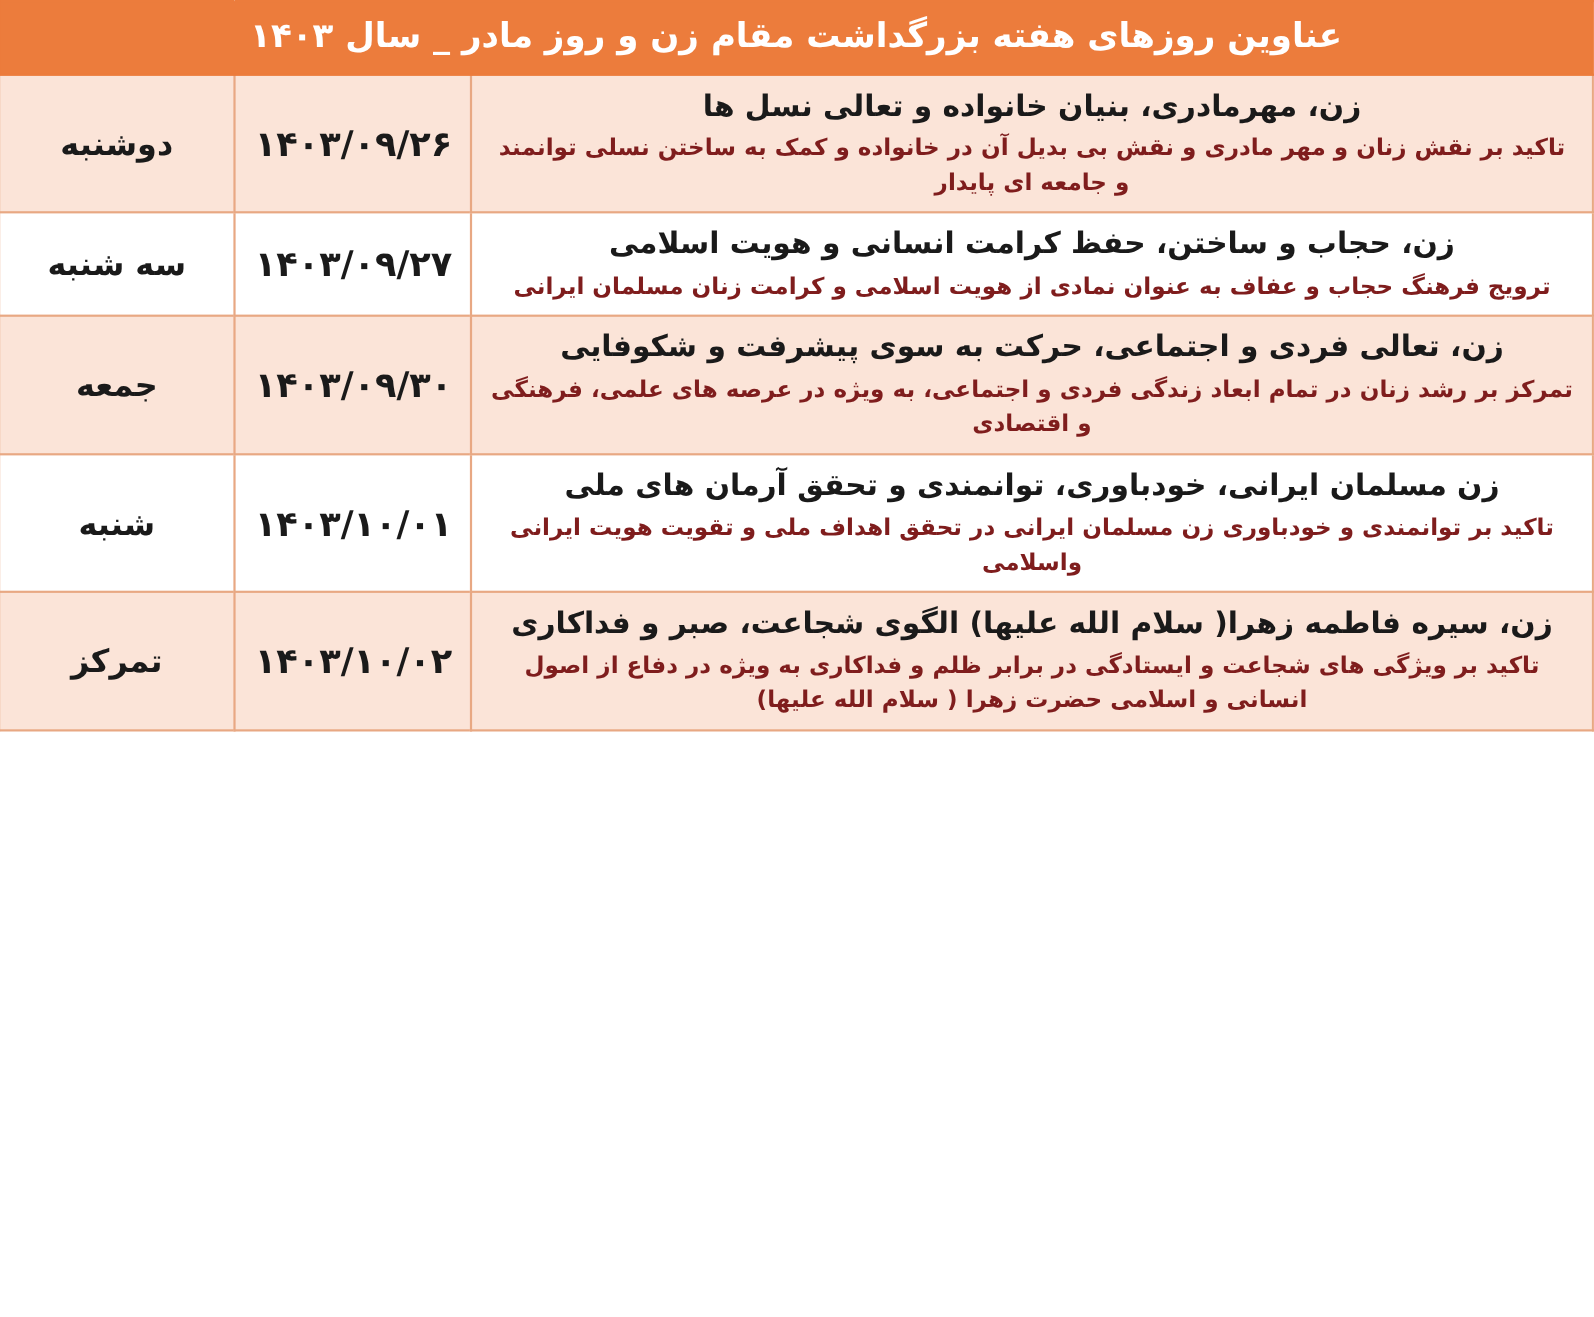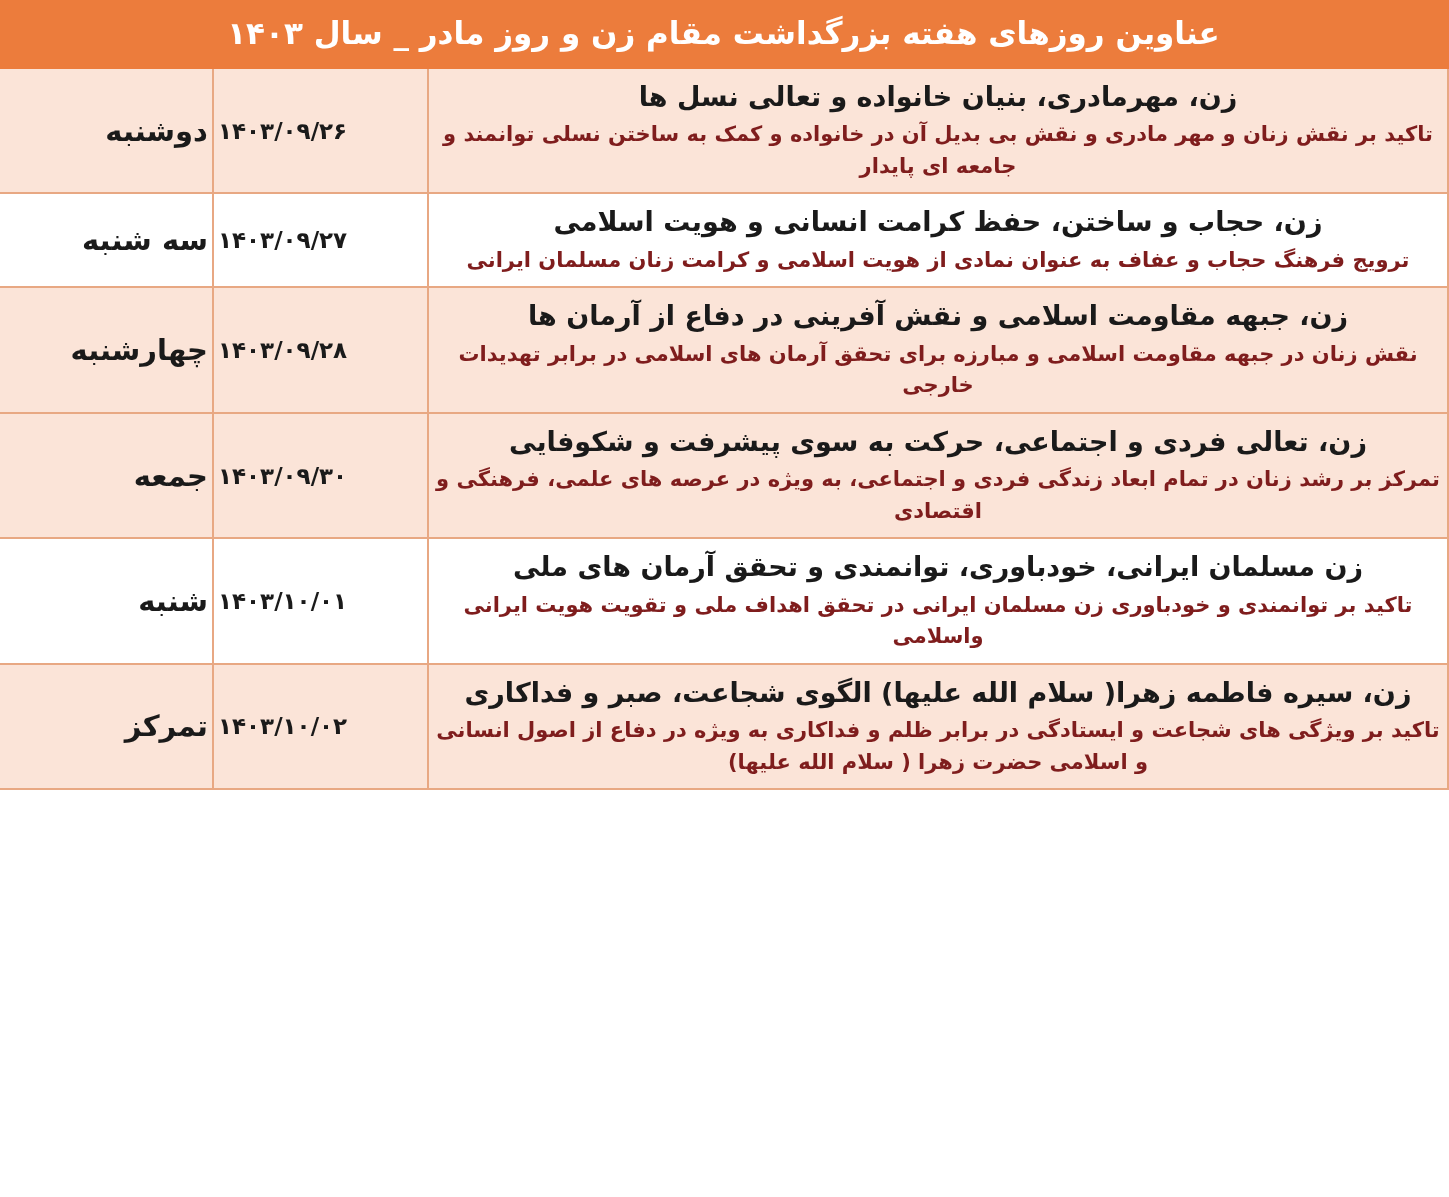--- a/index.html
+++ b/index.html
@@ -36,21 +36,21 @@
     font-size: 31px;
     font-weight: bold;
     text-align: center;
     padding: 13px 10px 16px 10px;
     border: 2px solid #ec7c3c;
     letter-spacing: 0px;
   }
   td {
     border: 2px solid #e8a883;
     vertical-align: middle;
-    padding: 10px 4px;
+    padding: 10px 16px;
     box-sizing: border-box;
   }
   tr.shade td { background: #fbe4d8; }
   tr.plain td { background: #ffffff; }
 
   .cell-title {
     text-align: center;
   }
   .title-main {
     font-size: 27px;
@@ -59,27 +59,28 @@
     line-height: 1.35;
     margin-bottom: 4px;
   }
   .title-desc {
     font-size: 21px;
     font-weight: bold;
     color: #7f1d1d;
     line-height: 1.5;
   }
   .cell-date {
-    text-align: left;
-    font-size: 23px;
+    text-align: right;
+    font-size: 32px;
     font-weight: bold;
     color: #1a1a1a;
     white-space: nowrap;
   }
   .cell-day {
+    text-align: center;
     font-size: 29px;
     font-weight: bold;
     color: #1a1a1a;
     white-space: nowrap;
   }
 </style>
 </head>
 <body>
 
 <div class="page">
@@ -106,28 +107,20 @@
       <tr class="plain">
         <td class="cell-title">
           <div class="title-main">زن، حجاب و ساختن، حفظ کرامت انسانی و هویت اسلامی</div>
           <div class="title-desc">ترویج فرهنگ حجاب و عفاف به عنوان نمادی از هویت اسلامی و کرامت زنان مسلمان ایرانی</div>
         </td>
         <td class="cell-date">۱۴۰۳/۰۹/۲۷</td>
         <td class="cell-day">سه شنبه</td>
       </tr>
       <tr class="shade">
         <td class="cell-title">
-          <div class="title-main">زن، جبهه مقاومت اسلامی و نقش آفرینی در دفاع از آرمان ها</div>
-          <div class="title-desc">نقش زنان در جبهه مقاومت اسلامی و مبارزه برای تحقق آرمان های اسلامی در برابر تهدیدات خارجی</div>
-        </td>
-        <td class="cell-date">۱۴۰۳/۰۹/۲۸</td>
-        <td class="cell-day">چهارشنبه</td>
-      </tr>
-      <tr class="shade">
-        <td class="cell-title">
           <div class="title-main">زن، تعالی فردی و اجتماعی، حرکت به سوی پیشرفت و شکوفایی</div>
           <div class="title-desc">تمرکز بر رشد زنان در تمام ابعاد زندگی فردی و اجتماعی، به ویژه در عرصه های علمی، فرهنگی و اقتصادی</div>
         </td>
         <td class="cell-date">۱۴۰۳/۰۹/۳۰</td>
         <td class="cell-day">جمعه</td>
       </tr>
       <tr class="plain">
         <td class="cell-title">
           <div class="title-main">زن مسلمان ایرانی، خودباوری، توانمندی و تحقق آرمان های ملی</div>
           <div class="title-desc">تاکید بر توانمندی و خودباوری زن مسلمان ایرانی در تحقق اهداف ملی و تقویت هویت ایرانی واسلامی</div>

